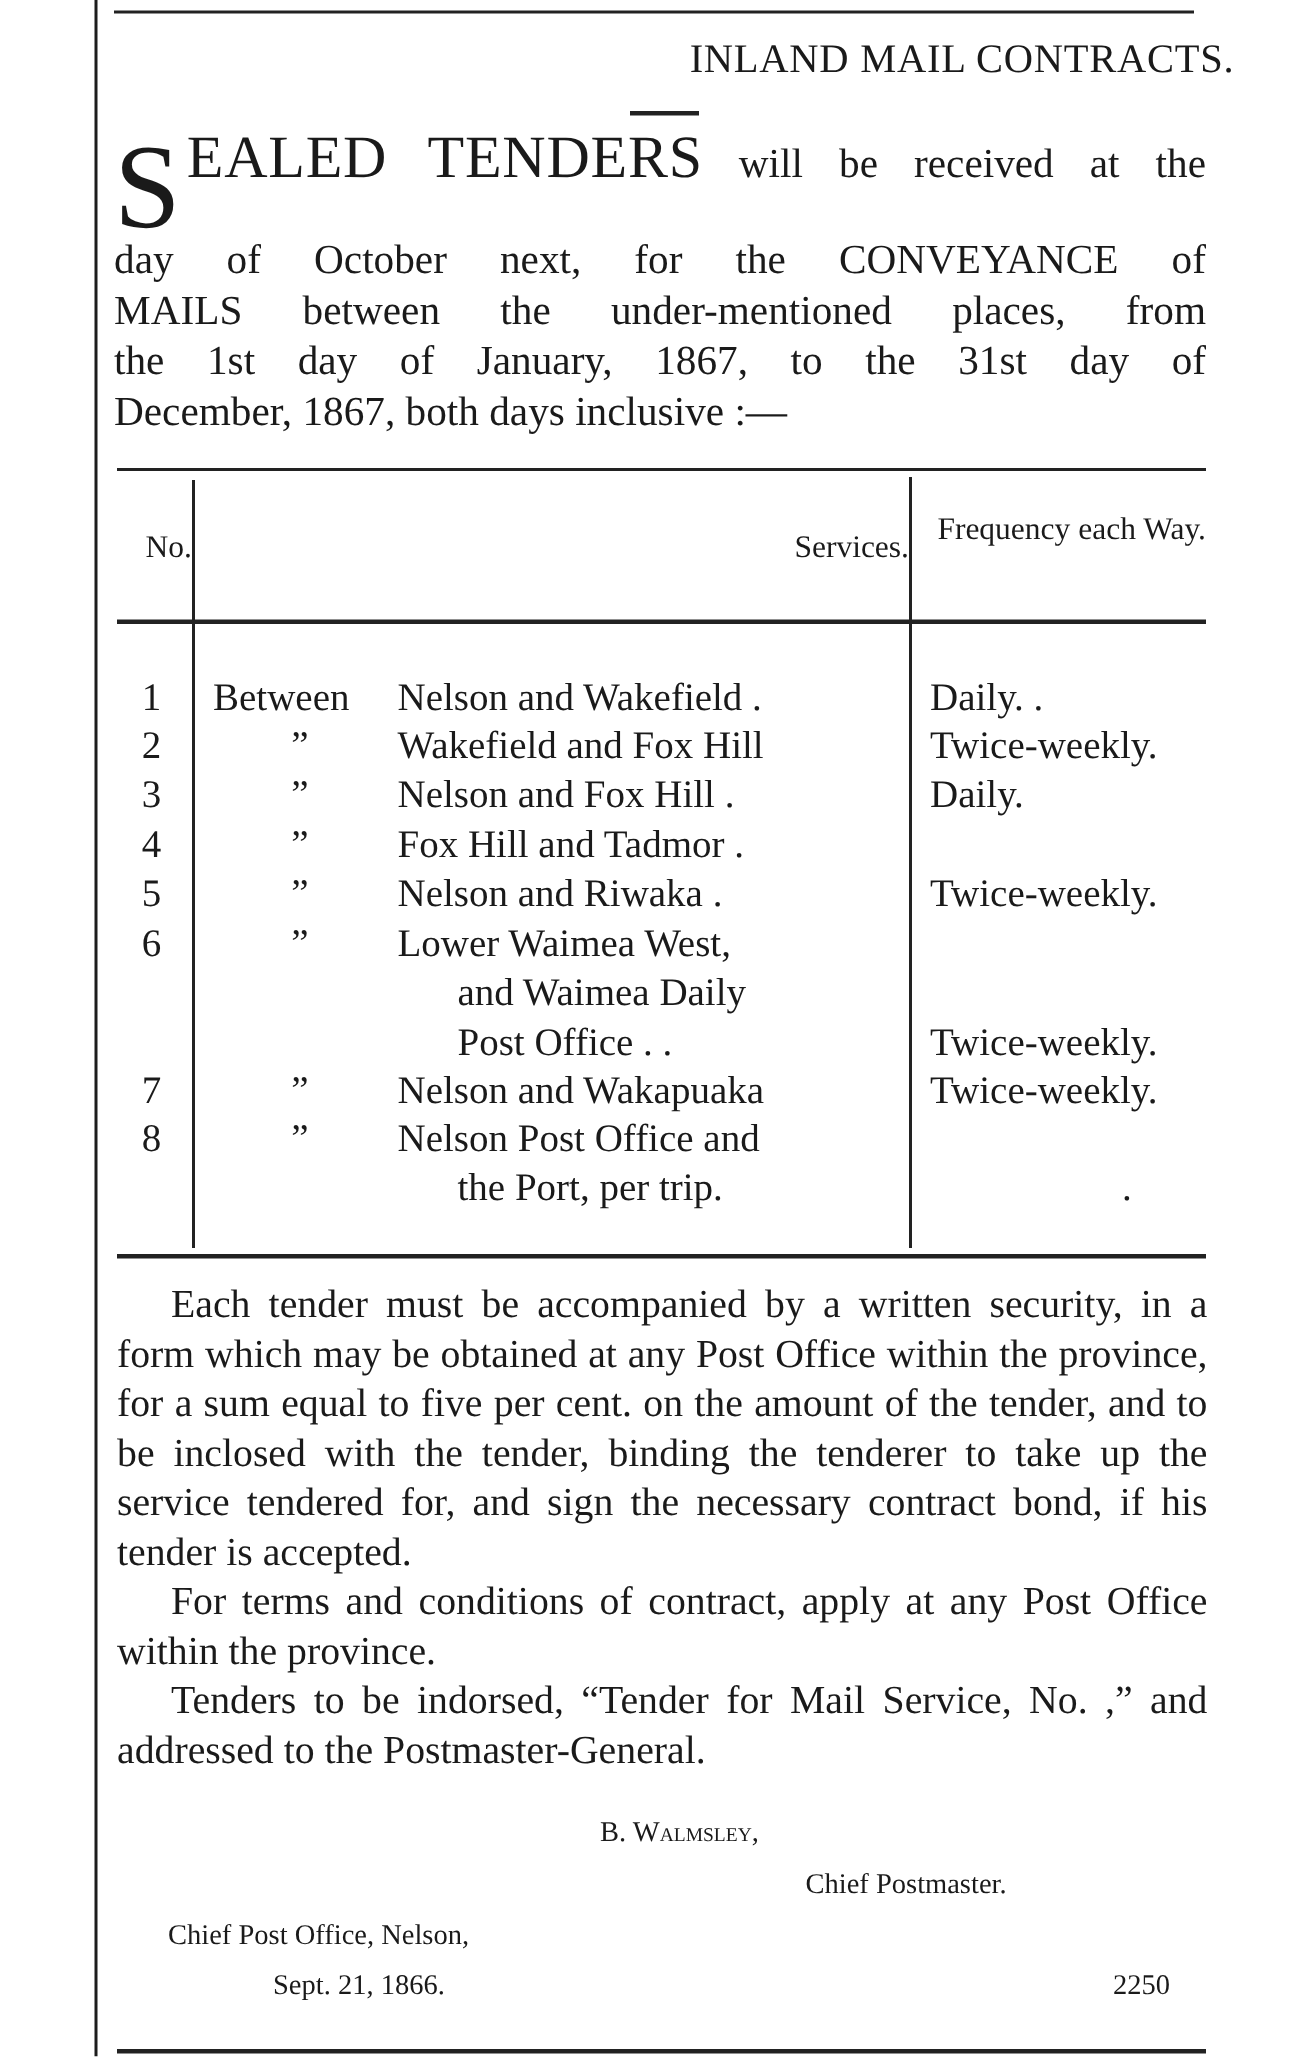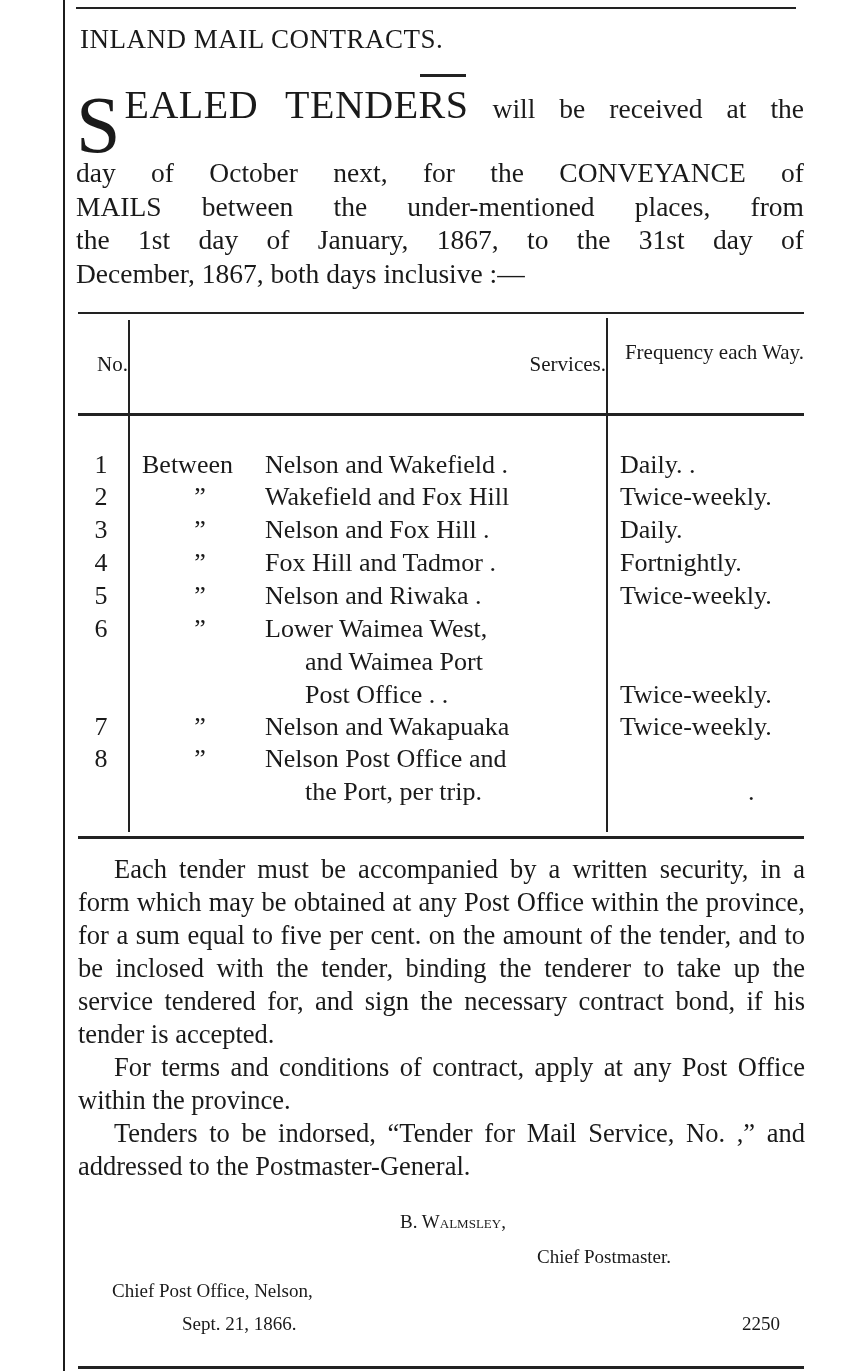--- a/index.html
+++ b/index.html
@@ -1,20 +1,20 @@
 <!DOCTYPE html>
 <html><head>
 <meta charset="utf-8">
 <style>
   html, body { margin:0; padding:0; background:#ffffff; }
   body { width:865px; height:1371px; position:relative; overflow:hidden;
          font-family:"DejaVu Serif", "Liberation Serif", serif; color:#1a1a1a; }
   .col-rule { position:absolute; left:63px; top:0; width:2px; height:1371px; background:#1c1c1c; }
   .hrule { position:absolute; background:#222; }
-  .title { position:absolute; left:80px; width:727px; top:24px; text-align:left;
+  .title { position:absolute; left:96px; width:727px; top:24px; text-align:right;
            font-size:27px; letter-spacing:0.5px; font-family:"Liberation Serif", serif; }
   .dash { position:absolute; left:420px; top:74px; width:46px; height:3px; background:#222; }
   .lead { position:absolute; left:76px; width:728px; top:88px; font-family:"Liberation Serif", serif; font-size:27.5px; line-height:33.5px; text-align:justify; }
   .dropcap { float:left; font-size:80px; line-height:62px; margin:6px 4px 0 0; font-family:"Liberation Serif", serif; }
   .lead .caps { font-size:40px; letter-spacing:0.5px; }
   .lead p { margin:0; text-align:justify; text-align-last:justify; }
   .lead p.last { text-align-last:left; }
   .vline { position:absolute; width:1.5px; background:#222; }
   .th { position:absolute; font-family:"Liberation Serif", serif; font-size:21px; text-align:right; line-height:24px; }
   .row { position:absolute; font-family:"Liberation Serif", serif; font-size:26px; line-height:32.5px; }
@@ -71,33 +71,32 @@
 <div class="row" style="left:0;top:514px;width:865px;height:33px;">
   <span class="num">3</span>
   <span class="ditto">”</span>
   <span class="svc">Nelson and Fox Hill .</span>
   <span class="freq">Daily.</span>
 </div>
 <div class="row" style="left:0;top:547px;width:865px;height:33px;">
   <span class="num">4</span>
   <span class="ditto">”</span>
   <span class="svc">Fox Hill and Tadmor .</span>
-  <span class="freq">Fortnightly.</span>
 </div>
 <div class="row" style="left:0;top:580px;width:865px;height:33px;">
   <span class="num">5</span>
   <span class="ditto">”</span>
   <span class="svc">Nelson and Riwaka .</span>
   <span class="freq">Twice-weekly.</span>
 </div>
 <div class="row" style="left:0;top:613px;width:865px;height:99px;">
   <span class="num">6</span>
   <span class="ditto">”</span>
   <span class="svc" style="top:0;">Lower Waimea West,</span>
-  <span class="svc" style="top:33px;left:305px;">and Waimea Port</span>
+  <span class="svc" style="top:33px;left:305px;">and Waimea Daily</span>
   <span class="svc" style="top:66px;left:305px;">Post Office . .</span>
   <span class="freq" style="top:66px;">Twice-weekly.</span>
 </div>
 <div class="row" style="left:0;top:711px;width:865px;height:33px;">
   <span class="num">7</span>
   <span class="ditto">”</span>
   <span class="svc">Nelson and Wakapuaka</span>
   <span class="freq">Twice-weekly.</span>
 </div>
 <div class="row" style="left:0;top:743px;width:865px;height:66px;">

